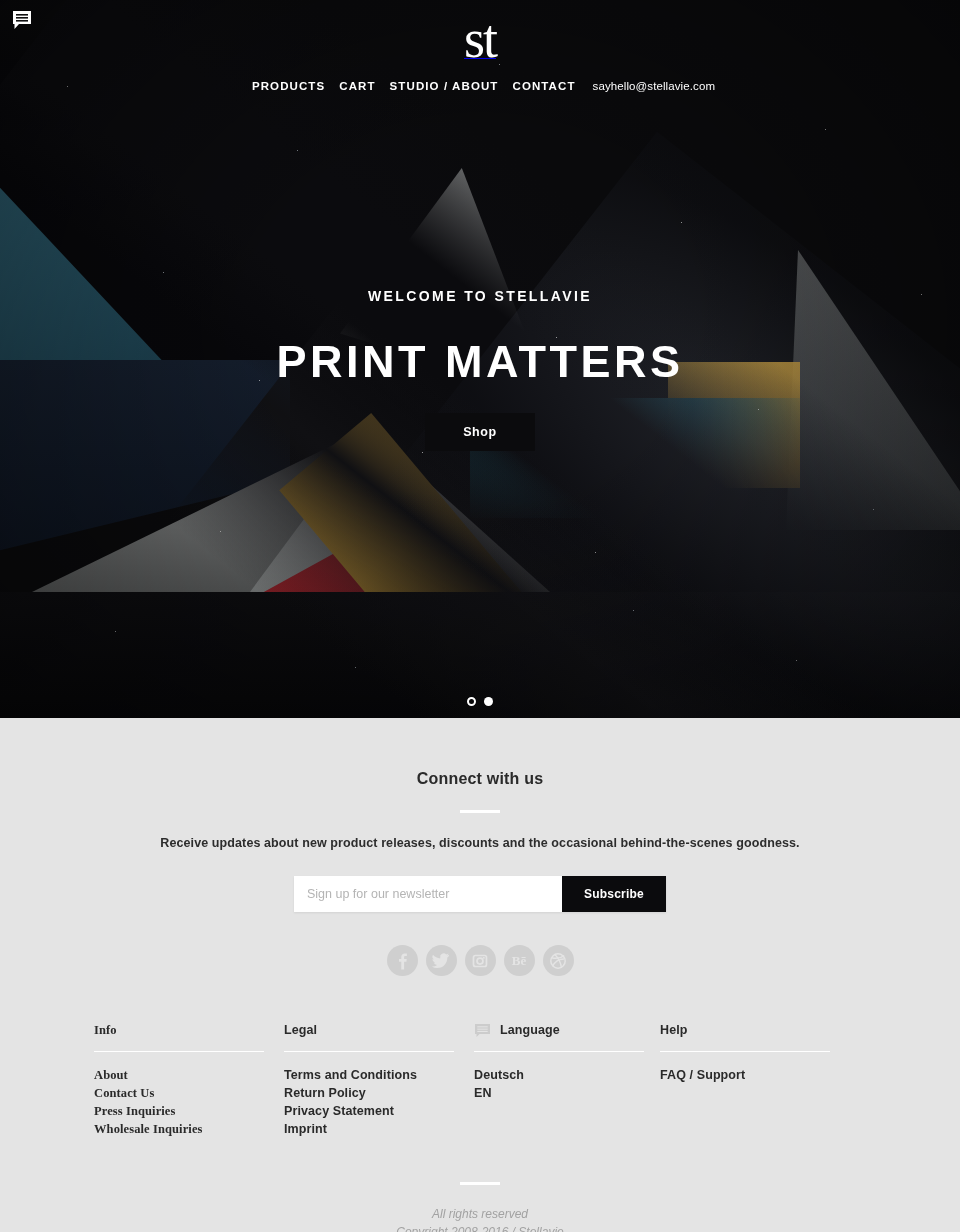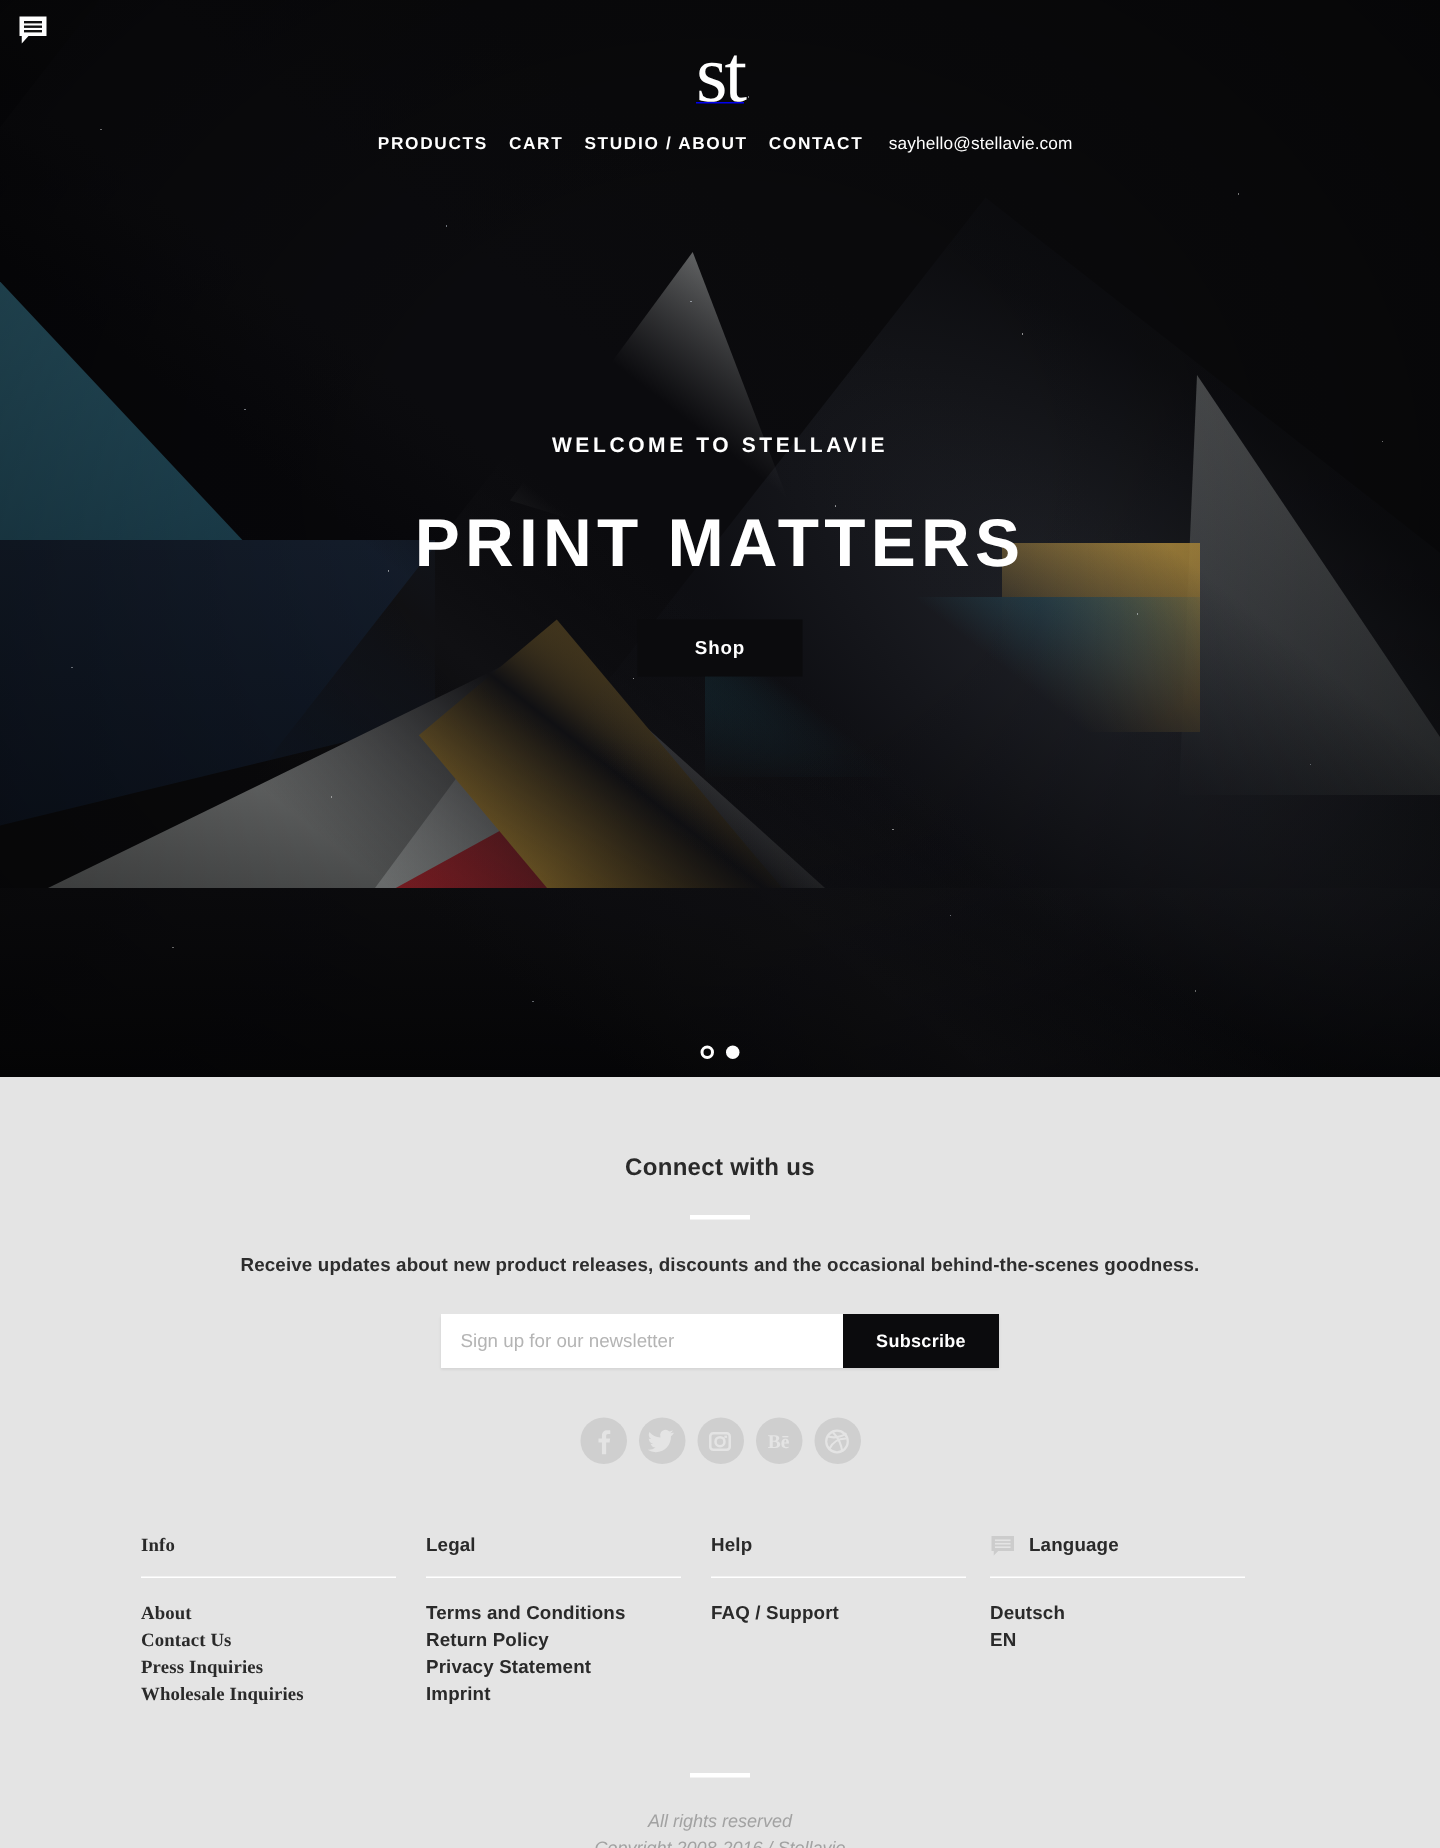--- a/index.html
+++ b/index.html
@@ -168,21 +168,21 @@
     position: absolute;
     left: 10px; top: 8px;
     width: 24px; height: 24px;
     z-index: 30;
     cursor: pointer;
   }
 
   
   .hero-header {
     position: absolute;
-    top: 10px; left: 0; width: 960px;
+    top: 0; left: 0; width: 960px;
     z-index: 20;
     text-align: center;
   }
   .logo {
     display: block;
     margin: 0 auto;
     padding-top: 12px;
     width: 70px;
     height: 58px;
   }
@@ -529,42 +529,42 @@
       <div class="fcol">
         <div class="fcol-head">Legal</div>
         <div class="fcol-divider"></div>
         <a class="flink" href="#">Terms and Conditions</a>
         <a class="flink" href="#">Return Policy</a>
         <a class="flink" href="#">Privacy Statement</a>
         <a class="flink" href="#">Imprint</a>
       </div>
 
       <div class="fcol">
-        <div class="fcol-head">Help</div>
-        <div class="fcol-divider"></div>
-        <a class="flink" href="#">FAQ / Support</a>
-      </div>
-
-      <div class="fcol">
         <div class="fcol-head">
           <span class="lang-icon">
             <svg width="17" height="15" viewBox="0 0 17 15" aria-hidden="true">
               <path d="M1 1 H16 V11 H5.5 L2.5 14 V11 H1 Z" fill="#cccccc"></path>
               <rect x="3.3" y="3.3" width="10.4" height="1.1" fill="#e4e4e4"></rect>
               <rect x="3.3" y="5.6" width="10.4" height="1.1" fill="#e4e4e4"></rect>
               <rect x="3.3" y="7.9" width="10.4" height="1.1" fill="#e4e4e4"></rect>
             </svg>
           </span>
           <span>Language</span>
         </div>
         <div class="fcol-divider"></div>
         <a class="flink" href="#">Deutsch</a>
         <a class="flink" href="#">EN</a>
       </div>
 
+      <div class="fcol">
+        <div class="fcol-head">Help</div>
+        <div class="fcol-divider"></div>
+        <a class="flink" href="#">FAQ / Support</a>
+      </div>
+
     </div>
 
     <div class="footer-bottom">
       <div class="rule-white-bottom"></div>
       <div class="copy-line">All rights reserved</div>
       <div class="copy-line">Copyright 2008-2016 / Stellavie</div>
     </div>
 
   </footer>
 </div>

